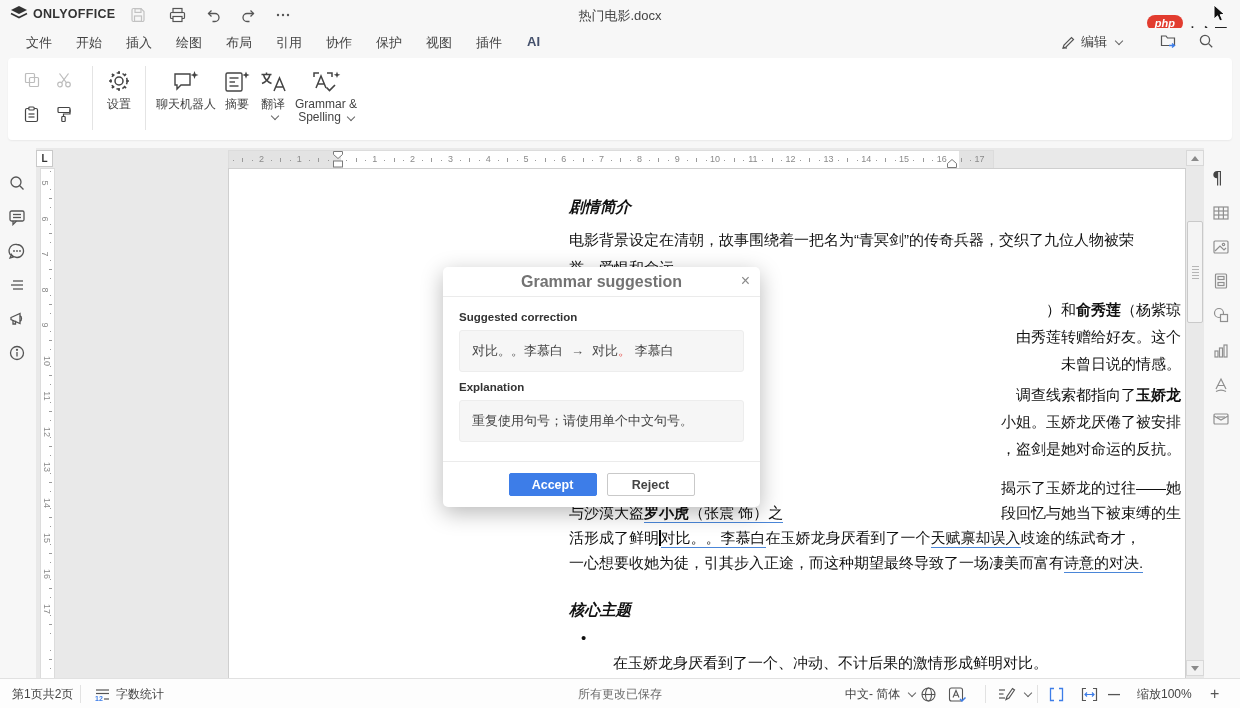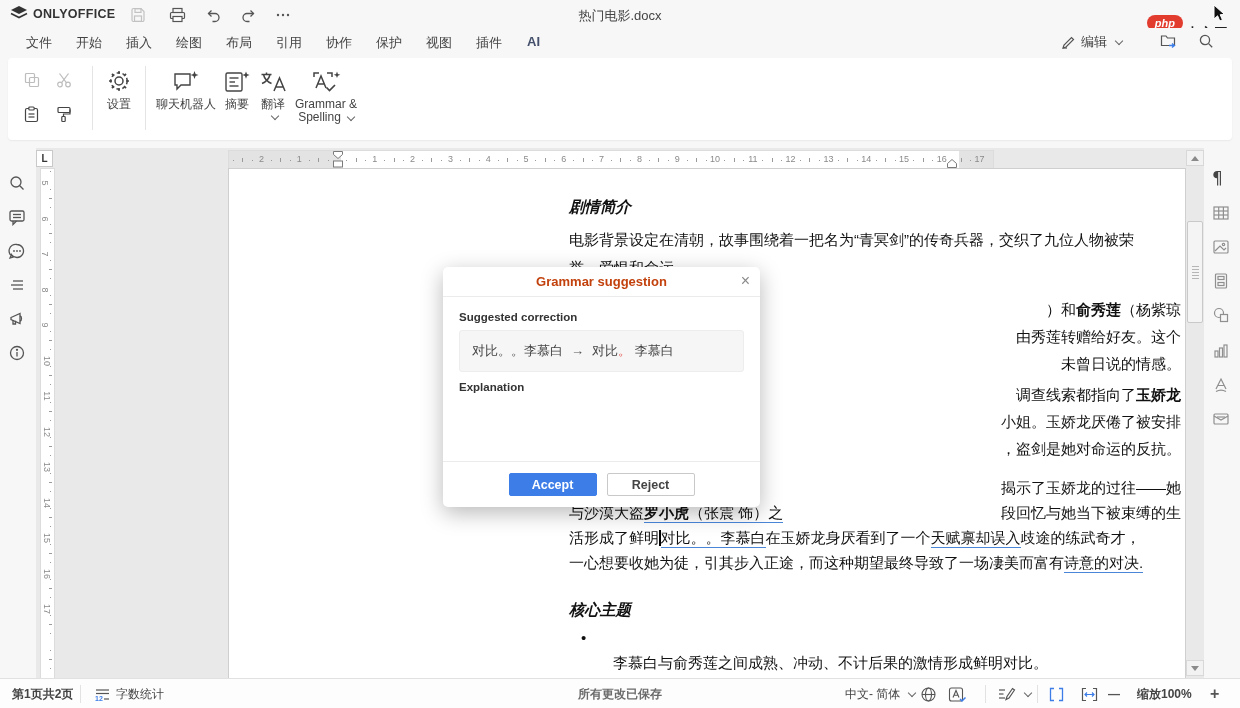--- a/index.html
+++ b/index.html
@@ -75,41 +75,41 @@
   .tri-up{width:0;height:0;border-left:4px solid transparent;border-right:4px solid transparent;border-bottom:5px solid #8a8a8a;}
   .tri-down{width:0;height:0;border-left:4px solid transparent;border-right:4px solid transparent;border-top:5px solid #8a8a8a;}
   .thumb{position:absolute;left:1187px;top:221px;width:14px;height:100px;background:#f4f4f4;border:1px solid #c9c9c9;
          border-radius:2px;cursor:grab;display:flex;flex-direction:column;justify-content:center;align-items:center;gap:2px;}
   .grip{width:7px;height:1px;background:#b5b5b5;}
 
   
   .gs-dialog{position:absolute;left:443px;top:267px;width:317px;height:240px;background:#fff;border-radius:5px;
              box-shadow:0 6px 22px rgba(0,0,0,.28);z-index:20;}
   .gs-head{height:29px;border-bottom:1px solid #ebebeb;display:flex;align-items:center;justify-content:center;position:relative;}
-  .gs-title{font-weight:bold;font-size:13px;color:#c2410c;}
+  .gs-title{font-weight:bold;font-size:16px;color:#737373;}
   .gs-close{position:absolute;right:10px;top:4px;color:#8a8a8a;font-size:16px;line-height:20px;cursor:pointer;}
   .gs-body{padding:10px 16px 0;}
   .gs-label{font-weight:bold;font-size:11.5px;color:#333;margin:4px 0 7px;}
   .gs-box{background:#f6f6f6;border:1px solid #ededed;border-radius:3px;padding:11px 12px;font-size:13px;color:#444;
           margin-bottom:9px;white-space:nowrap;}
   .gs-red{color:#e53935;}
   .gs-arrow{margin:0 8px;color:#555;}
   .gs-foot{position:absolute;left:0;right:0;bottom:0;height:45px;border-top:1px solid #ebebeb;
            display:flex;align-items:center;justify-content:center;gap:10px;}
   .btn{width:88px;height:23px;border-radius:2px;font-weight:bold;font-size:12.5px;display:flex;align-items:center;
        justify-content:center;cursor:pointer;box-sizing:border-box;}
   .btn-accept{background:#3d7de8;color:#fff;border:1px solid #3d7de8;}
   .btn-reject{background:#fff;color:#444;border:1px solid #c9c9c9;}
 
   
   .statusbar{position:absolute;left:0;top:678px;width:1240px;height:30px;background:#fdfdfd;border-top:1px solid #e1e1e1;
              font-size:12px;color:#444;}
   .sdiv{position:absolute;top:6px;width:1px;height:18px;background:#e2e2e2;}
   .sitem{position:absolute;top:0;height:30px;display:flex;align-items:center;gap:5px;cursor:pointer;}
-  .stext{position:absolute;top:0;height:30px;display:flex;align-items:center;font-weight:bold;}
+  .stext{position:absolute;top:0;height:30px;display:flex;align-items:center;}
 </style>
 </head>
 <body>
 
 <div class="topbar">
   <div class="logo">
     <svg width="18" height="16" viewBox="0 0 18 16">
       <path d="M1 5 L9 1 L17 5 L9 9 Z" fill="#333"></path>
       <path d="M1 8.5 L9 12.5 L17 8.5" fill="none" stroke="#333" stroke-width="1.6"></path>
     </svg>
@@ -528,35 +528,36 @@
   </div>
   <div class="line" style="top:385px">
     <span>一心想要收她为徒，引其步入正途，而这种期望最终导致了一场凄美而富有</span><span class="gu">诗意的对决.</span>
   </div>
 
   <div class="line h-doc" style="top:431px">核心主题</div>
   <div class="line" style="top:460px">
     <span class="bullet-dot">•</span>
   </div>
   <div class="line" style="top:485px">
-    <span style="position:absolute;left:44px">李慕白与俞秀莲之间成熟、冲动、不计后果的激情形成鲜明对比。</span>
+    <span style="position:absolute;left:44px">在玉娇龙身厌看到了一个、冲动、不计后果的激情形成鲜明对比。</span>
   </div>
 </div>
 
 <div class="gs-dialog">
   <div class="gs-head">
     <span class="gs-title">Grammar suggestion</span>
     <span class="gs-close">×</span>
   </div>
   <div class="gs-body">
     <div class="gs-label">Suggested correction</div>
     <div class="gs-box">
       <span>对比。。李慕白</span><span class="gs-arrow">→</span><span>对比</span><span class="gs-red">。</span> <span>李慕白</span>
     </div>
     <div class="gs-label">Explanation</div>
+    <div class="gs-box">重复使用句号；请使用单个中文句号。</div>
   </div>
   <div class="gs-foot">
     <div class="btn btn-accept">Accept</div>
     <div class="btn btn-reject">Reject</div>
   </div>
 </div>
 
 <div class="scrollbtn" style="top:150px">
     <span class="tri-up"></span>
   </div>

